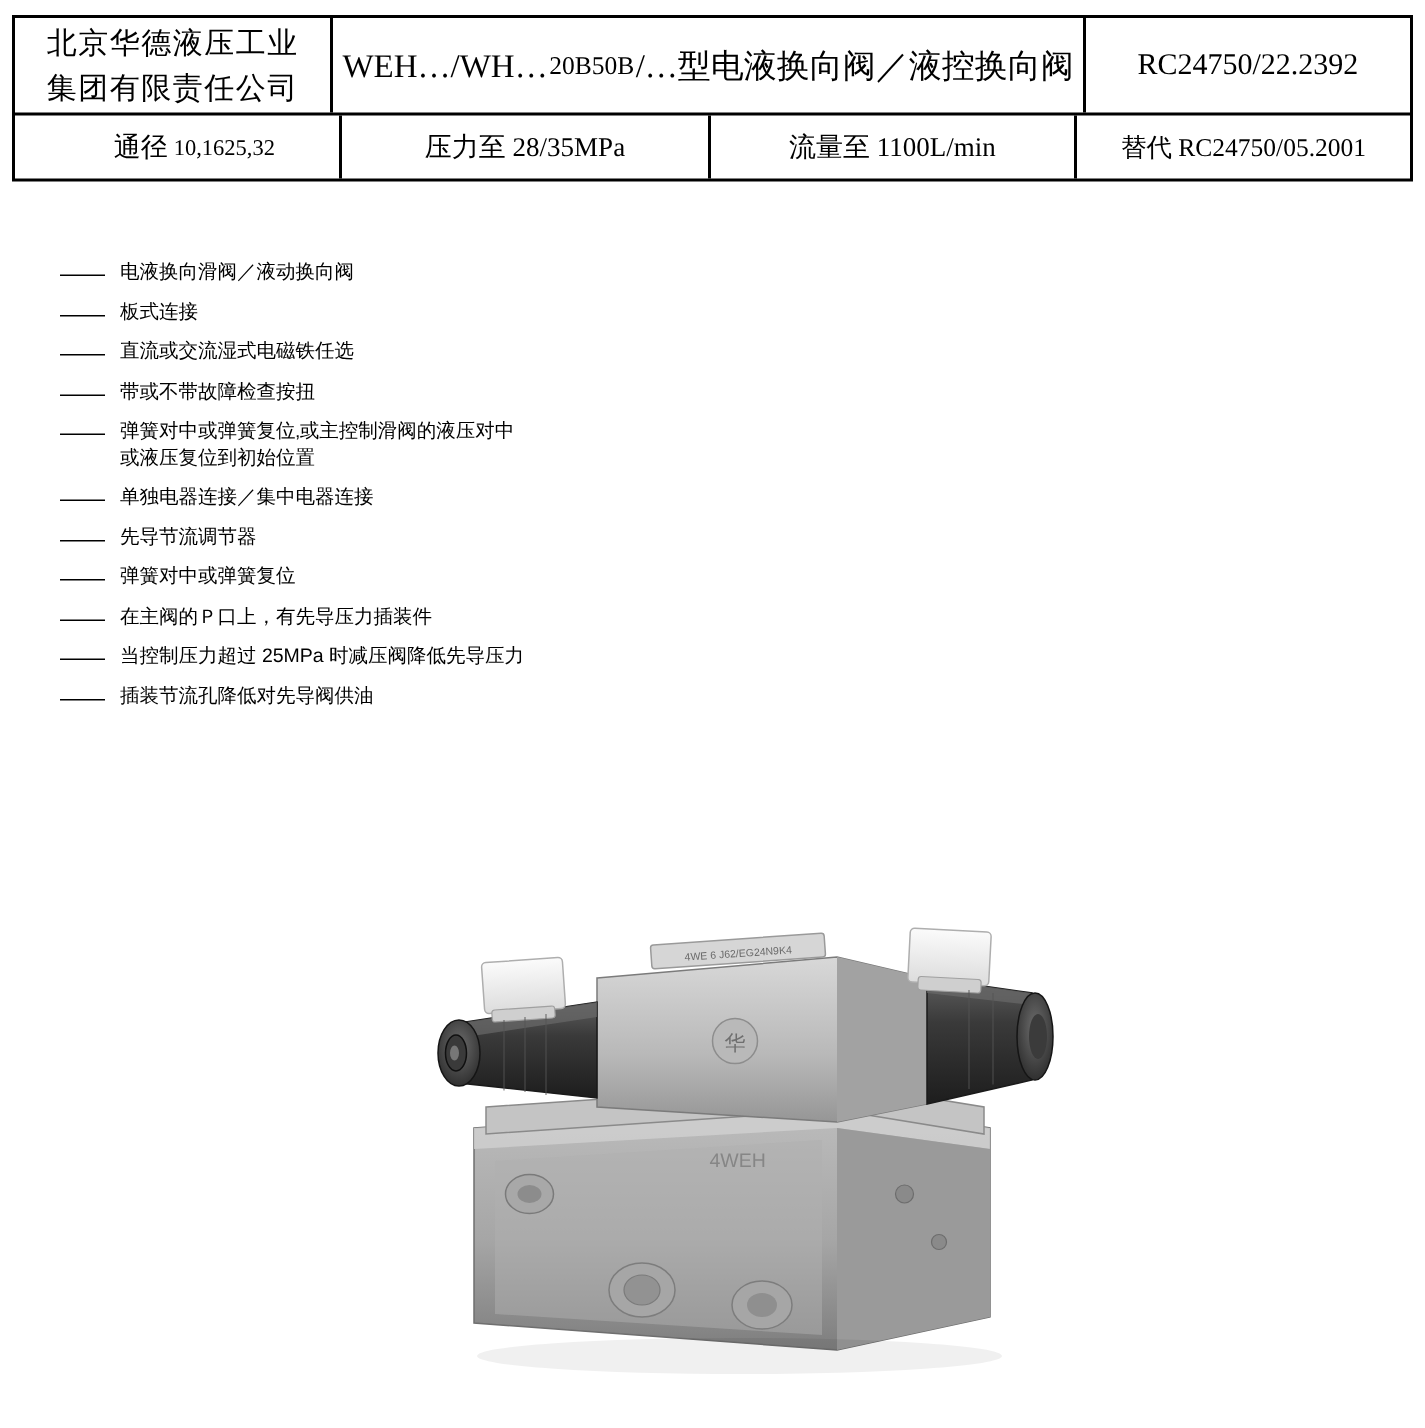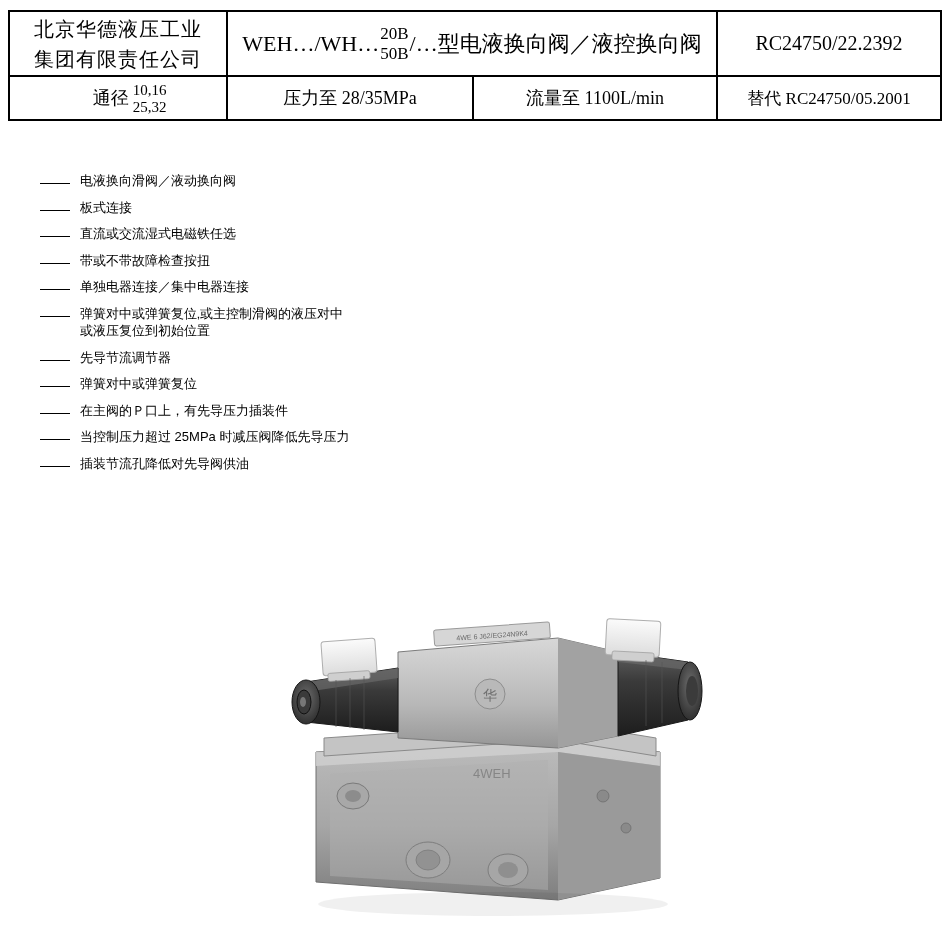--- a/index.html
+++ b/index.html
@@ -77,21 +77,21 @@
     font-size: 22px;
     white-space: nowrap;
   }
   .title-cell .ttl-part {
     display: inline-block;
     vertical-align: middle;
     text-align: center;
   }
   .frac {
     display: inline-flex;
-    flex-direction: column;
+    flex-direction: row;
     vertical-align: middle;
     font-size: 17px;
     line-height: 1.12;
     text-align: center;
     margin: 0 1px;
     position: relative;
     top: 0px;
   }
 
   
@@ -225,29 +225,29 @@
       <span class="feat-text">直流或交流湿式电磁铁任选</span>
     </div>
 
     <div class="feature">
       <span class="dash"></span>
       <span class="feat-text">带或不带故障检查按扭</span>
     </div>
 
     <div class="feature">
       <span class="dash"></span>
-      <span class="feat-text">单独电器连接／集中电器连接</span>
-    </div>
-
-    <div class="feature">
-      <span class="dash"></span>
       <span class="feat-text">
         <span>弹簧对中或弹簧复位‚或主控制滑阀的液压对中</span>
         <span class="sub">或液压复位到初始位置</span>
       </span>
+    </div>
+
+    <div class="feature">
+      <span class="dash"></span>
+      <span class="feat-text">单独电器连接／集中电器连接</span>
     </div>
 
     <div class="feature">
       <span class="dash"></span>
       <span class="feat-text">先导节流调节器</span>
     </div>
 
     <div class="feature">
       <span class="dash"></span>
       <span class="feat-text">弹簧对中或弹簧复位</span>

